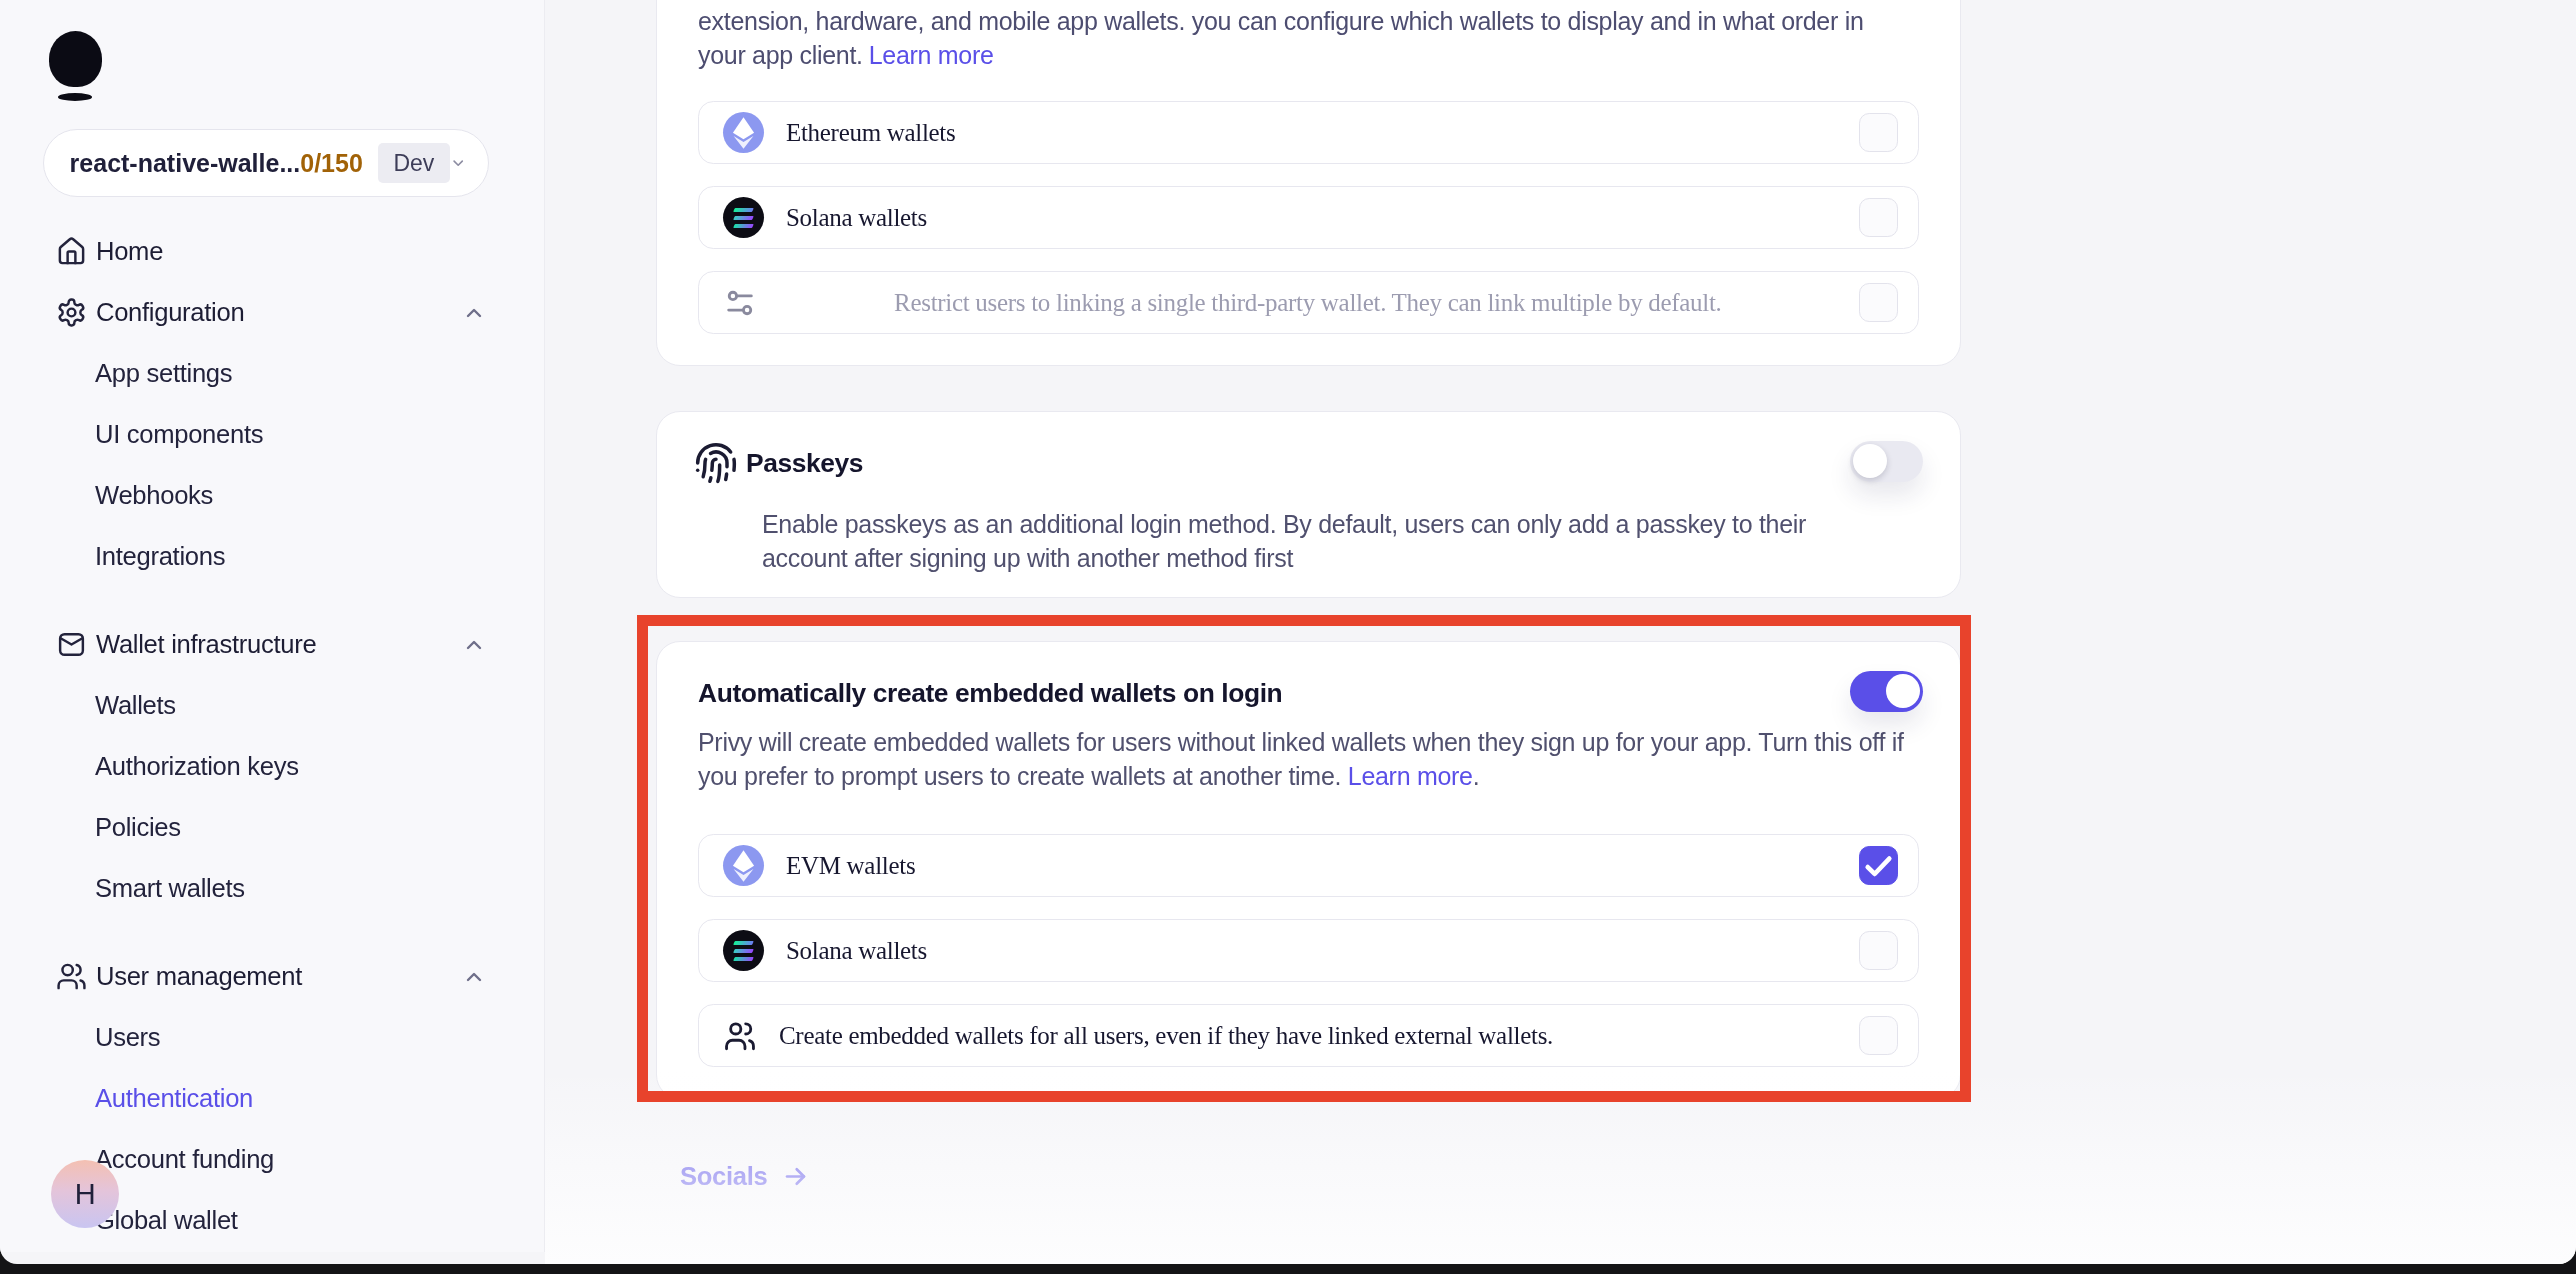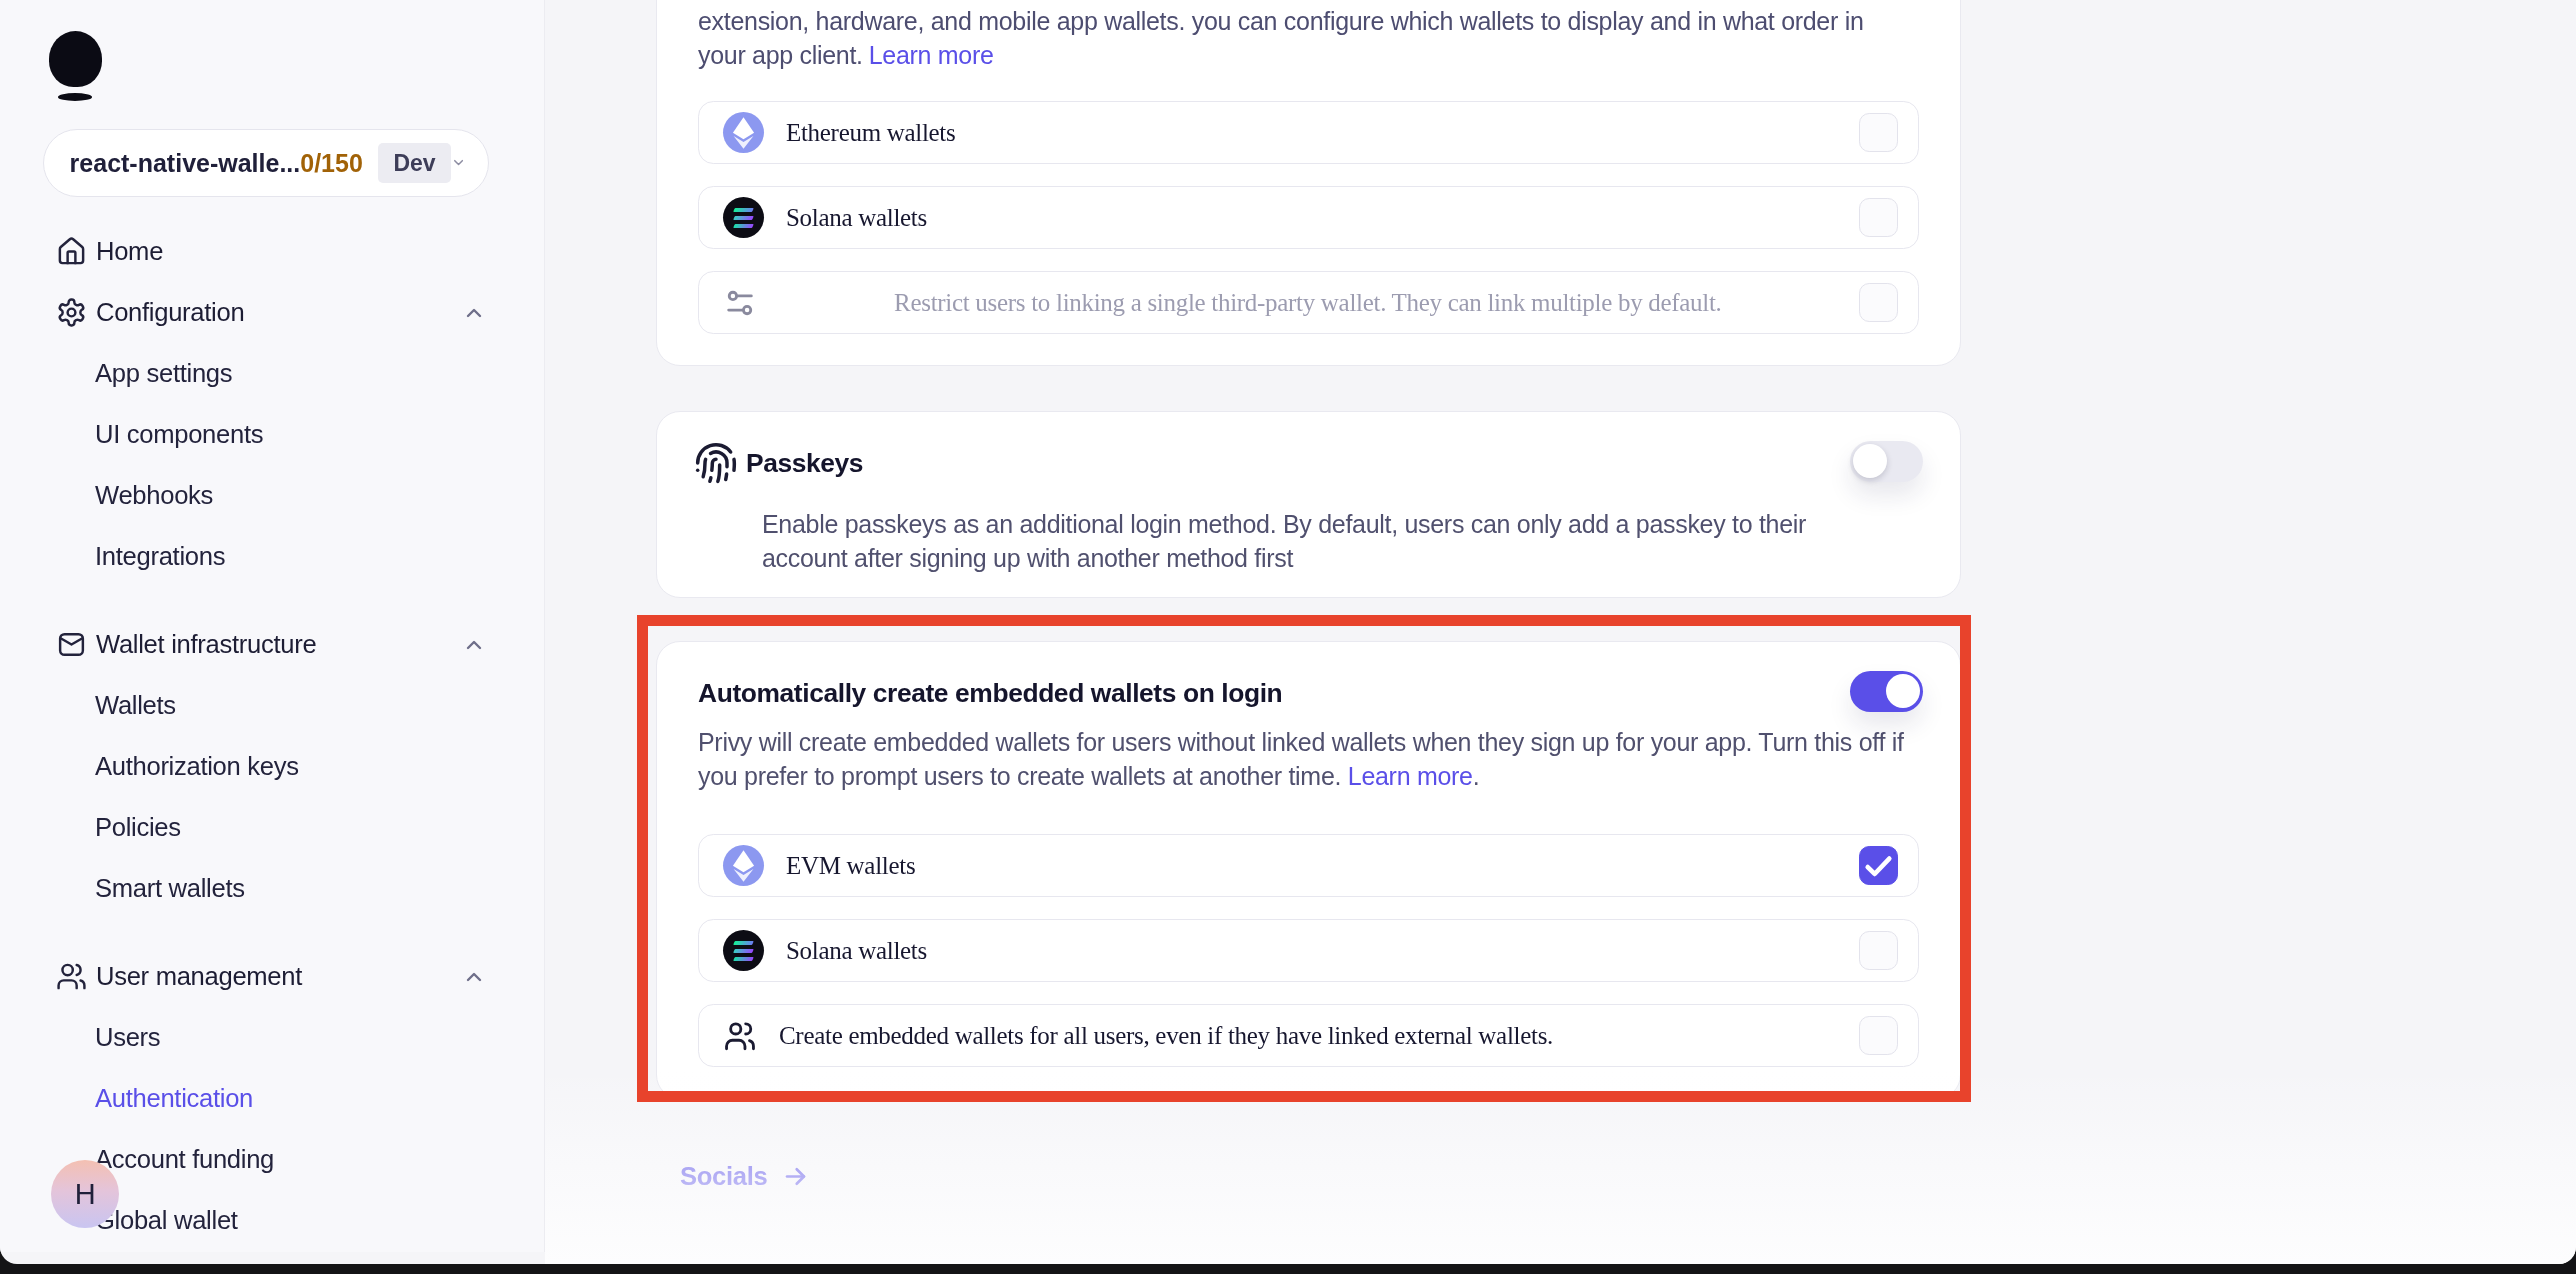--- a/index.html
+++ b/index.html
@@ -31,21 +31,21 @@
   .project-pill {
     position: absolute; left: 43px; top: 129px; width: 446px; height: 68px;
     background: #ffffff; border: 1.7px solid #e5e5ed; border-radius: 34px;
     display: flex; align-items: center; padding: 0 22px 0 25.6px;
     font-size: 25px; cursor: pointer;
   }
   .project-pill .proj-name { color: #20203a; font-weight: 700; white-space: nowrap; }
   .project-pill .proj-usage { color: #a16207; font-weight: 700; }
   .project-pill .env-badge {
     margin-left: 15.3px; background: #ececf2; color: #3d3d58;
-    border-radius: 5px; padding: 6.8px 15.3px; font-size: 23px; font-weight: 700;
+    border-radius: 5px; padding: 6.8px 15.3px; font-size: 23px; font-weight: 400;
   }
   .project-pill .pill-caret { margin-left: auto; display: flex; color: #8d8da2; }
 
   .nav { position: absolute; left: 0; right: 0; top: 221px; }
   .nav-item {
     height: 61px; display: flex; align-items: center;
     padding: 0 58px 0 56px; gap: 9px; cursor: pointer;
     font-size: 25.6px; color: #1d1d34; font-weight: 500;
   }
   .nav-item .nav-ico { width: 31px; height: 31px; display: flex; color: #23233c; flex: none; }

